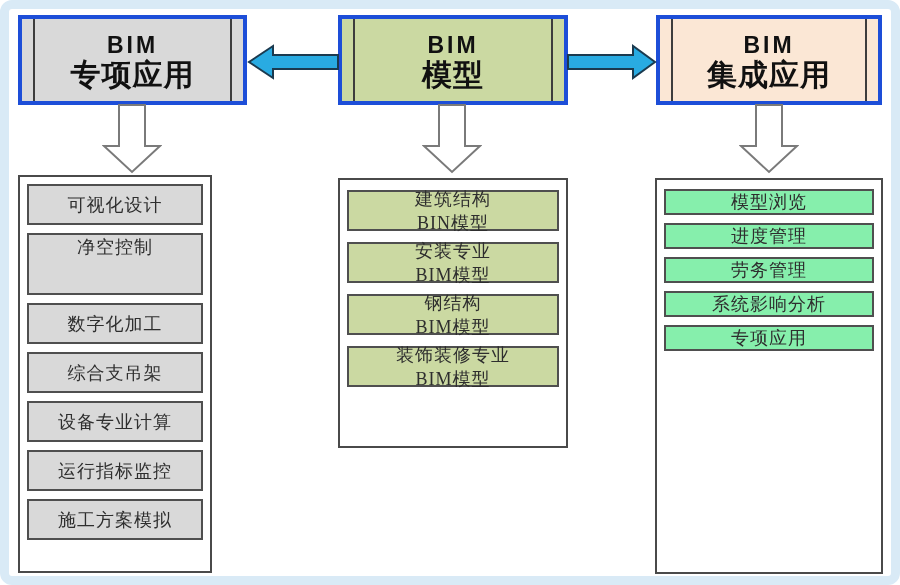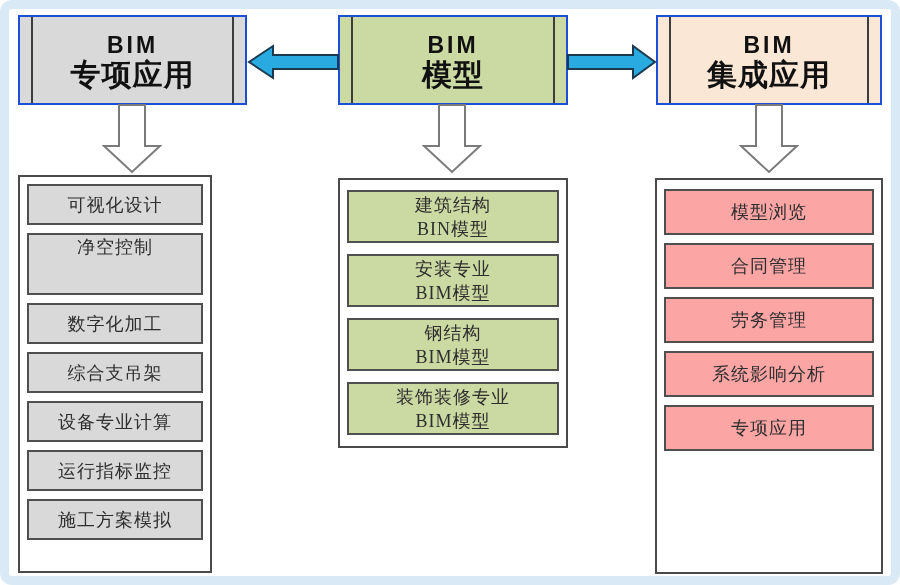--- a/index.html
+++ b/index.html
@@ -7,21 +7,21 @@
     position:relative;width:900px;height:585px;background:#ffffff;
     overflow:hidden;box-sizing:border-box;
     font-family:"Liberation Sans",sans-serif;
   }
   .frame{
     position:absolute;inset:0;border:9px solid #d9eaf6;border-radius:12px;
     pointer-events:none;z-index:50;
   }
   
   .hdr{
-    position:absolute;border:2px solid #1d4ed8;box-sizing:border-box;
+    position:absolute;border:4px solid #1d4ed8;box-sizing:border-box;
     display:flex;flex-direction:column;align-items:center;justify-content:center;
     text-align:right;font-weight:bold;color:#111;
   }
   .hdr .vline{position:absolute;top:0;bottom:0;width:2px;background:#3d3d3d;}
   .hdr .vline.l{left:11px;} .hdr .vline.r{right:11px;}
   .hdr .l1{font-size:23px;line-height:30px;letter-spacing:3px;}
   .hdr .l2{font-size:30px;line-height:30px;letter-spacing:1px;}
   .hdr-left{left:18px;top:15px;width:229px;height:90px;background:#d9d9d9;}
   .hdr-center{left:338px;top:15px;width:230px;height:90px;background:#cbd9a2;}
   .hdr-right{left:656px;top:15px;width:226px;height:90px;background:#fbe7d5;}
@@ -35,22 +35,22 @@
   .panel-right{left:655px;top:178px;width:228px;height:396px;padding:9px 7px;gap:8px;}
   .item{
     border:2px solid #4f4f4f;box-sizing:border-box;flex:0 0 auto;
     display:flex;flex-direction:column;align-items:center;justify-content:center;
     text-align:center;
     font-family:"Liberation Serif","DejaVu Serif",serif;
     font-size:18px;line-height:24px;color:#2e2e2e;letter-spacing:1px;
   }
   .panel-left .item{background:#d9d9d9;height:41px;}
   .panel-left .item.tall{height:62px;justify-content:space-between;}
-  .panel-center .item{background:#cbd9a2;height:53px;}
-  .panel-right .item{background:#fca5a5;height:46px;}
+  .panel-center .item{background:#cbd9a2;height:41px;}
+  .panel-right .item{background:#86efac;height:26px;}
   
   .arrow{position:absolute;}
   .arrow svg{display:block;}
   .down-left{left:102px;top:104px;}
   .down-center{left:422px;top:104px;}
   .down-right{left:739px;top:104px;}
   .blue-left{left:246px;top:42px;}
   .blue-right{left:567px;top:42px;}
 </style>
 </head>
@@ -146,21 +146,21 @@
       <div>装饰装修专业</div>
       <div>BIM模型</div>
     </div>
   </div>
 
   <div class="panel panel-right">
     <div class="item">
       <div>模型浏览</div>
     </div>
     <div class="item">
-      <div>合同管理</div>
+      <div>进度管理</div>
     </div>
     <div class="item">
       <div>劳务管理</div>
     </div>
     <div class="item">
       <div>系统影响分析</div>
     </div>
     <div class="item">
       <div>专项应用</div>
     </div>

